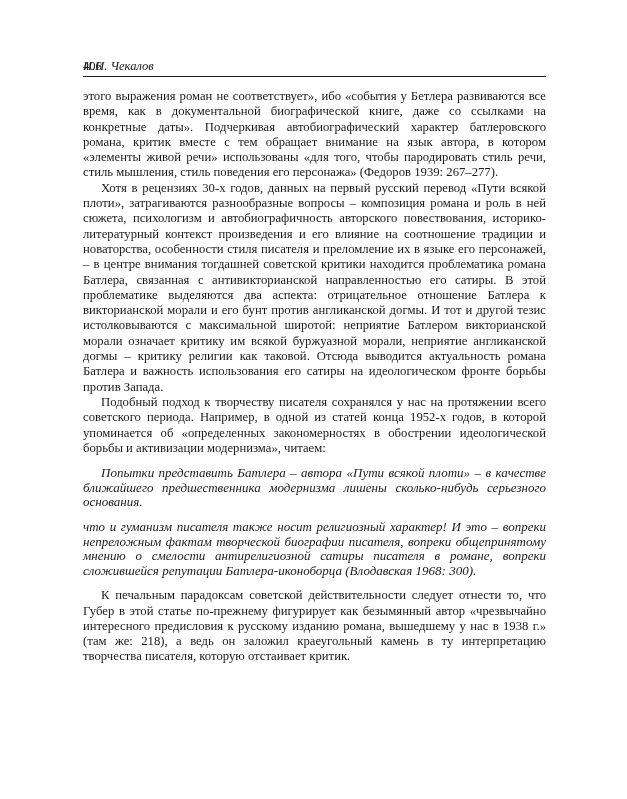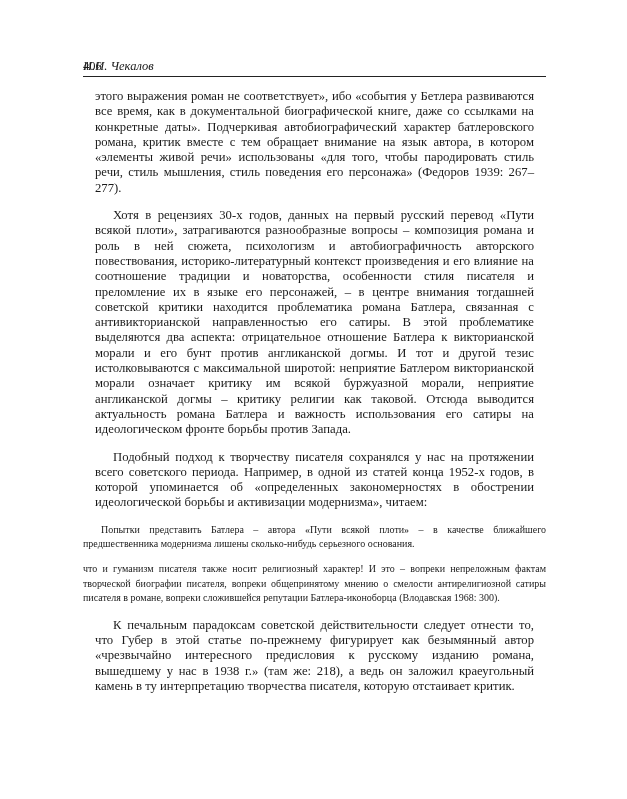--- a/index.html
+++ b/index.html
@@ -12,26 +12,26 @@
   .running-head {
     position: relative; height: 16px;
     font-size: 12.5px; line-height: 16px;
     border-bottom: 1.2px solid #222;
     padding-bottom: 2px;
   }
   .page-number { position: absolute; left: 0; top: 0; }
   .author { position: absolute; left: 0; right: 0; top: 0; text-align: left; font-style: italic; }
   .body { margin-top: 12px; }
   p {
-    margin: 12px; font-size: 12.7px; line-height: 15.3px;
+    margin: 0; font-size: 12.7px; line-height: 15.3px;
     text-align: justify; hyphens: manual;
   }
   p.indent { text-indent: 18px; }
   .quote {
-    margin: 10px 0 10px 0; font-size: 10px; line-height: 14.6px;
+    margin: 10px 0 10px 0; font-size: 13px; line-height: 14.6px; font-style: italic;
   }
   .quote.indent { text-indent: 18px; }
 </style>
 </head>
 <body>
 
 <div class="page">
   <div class="running-head">
     <span class="page-number">406</span>
     <span class="author">И.И. Чекалов</span>

